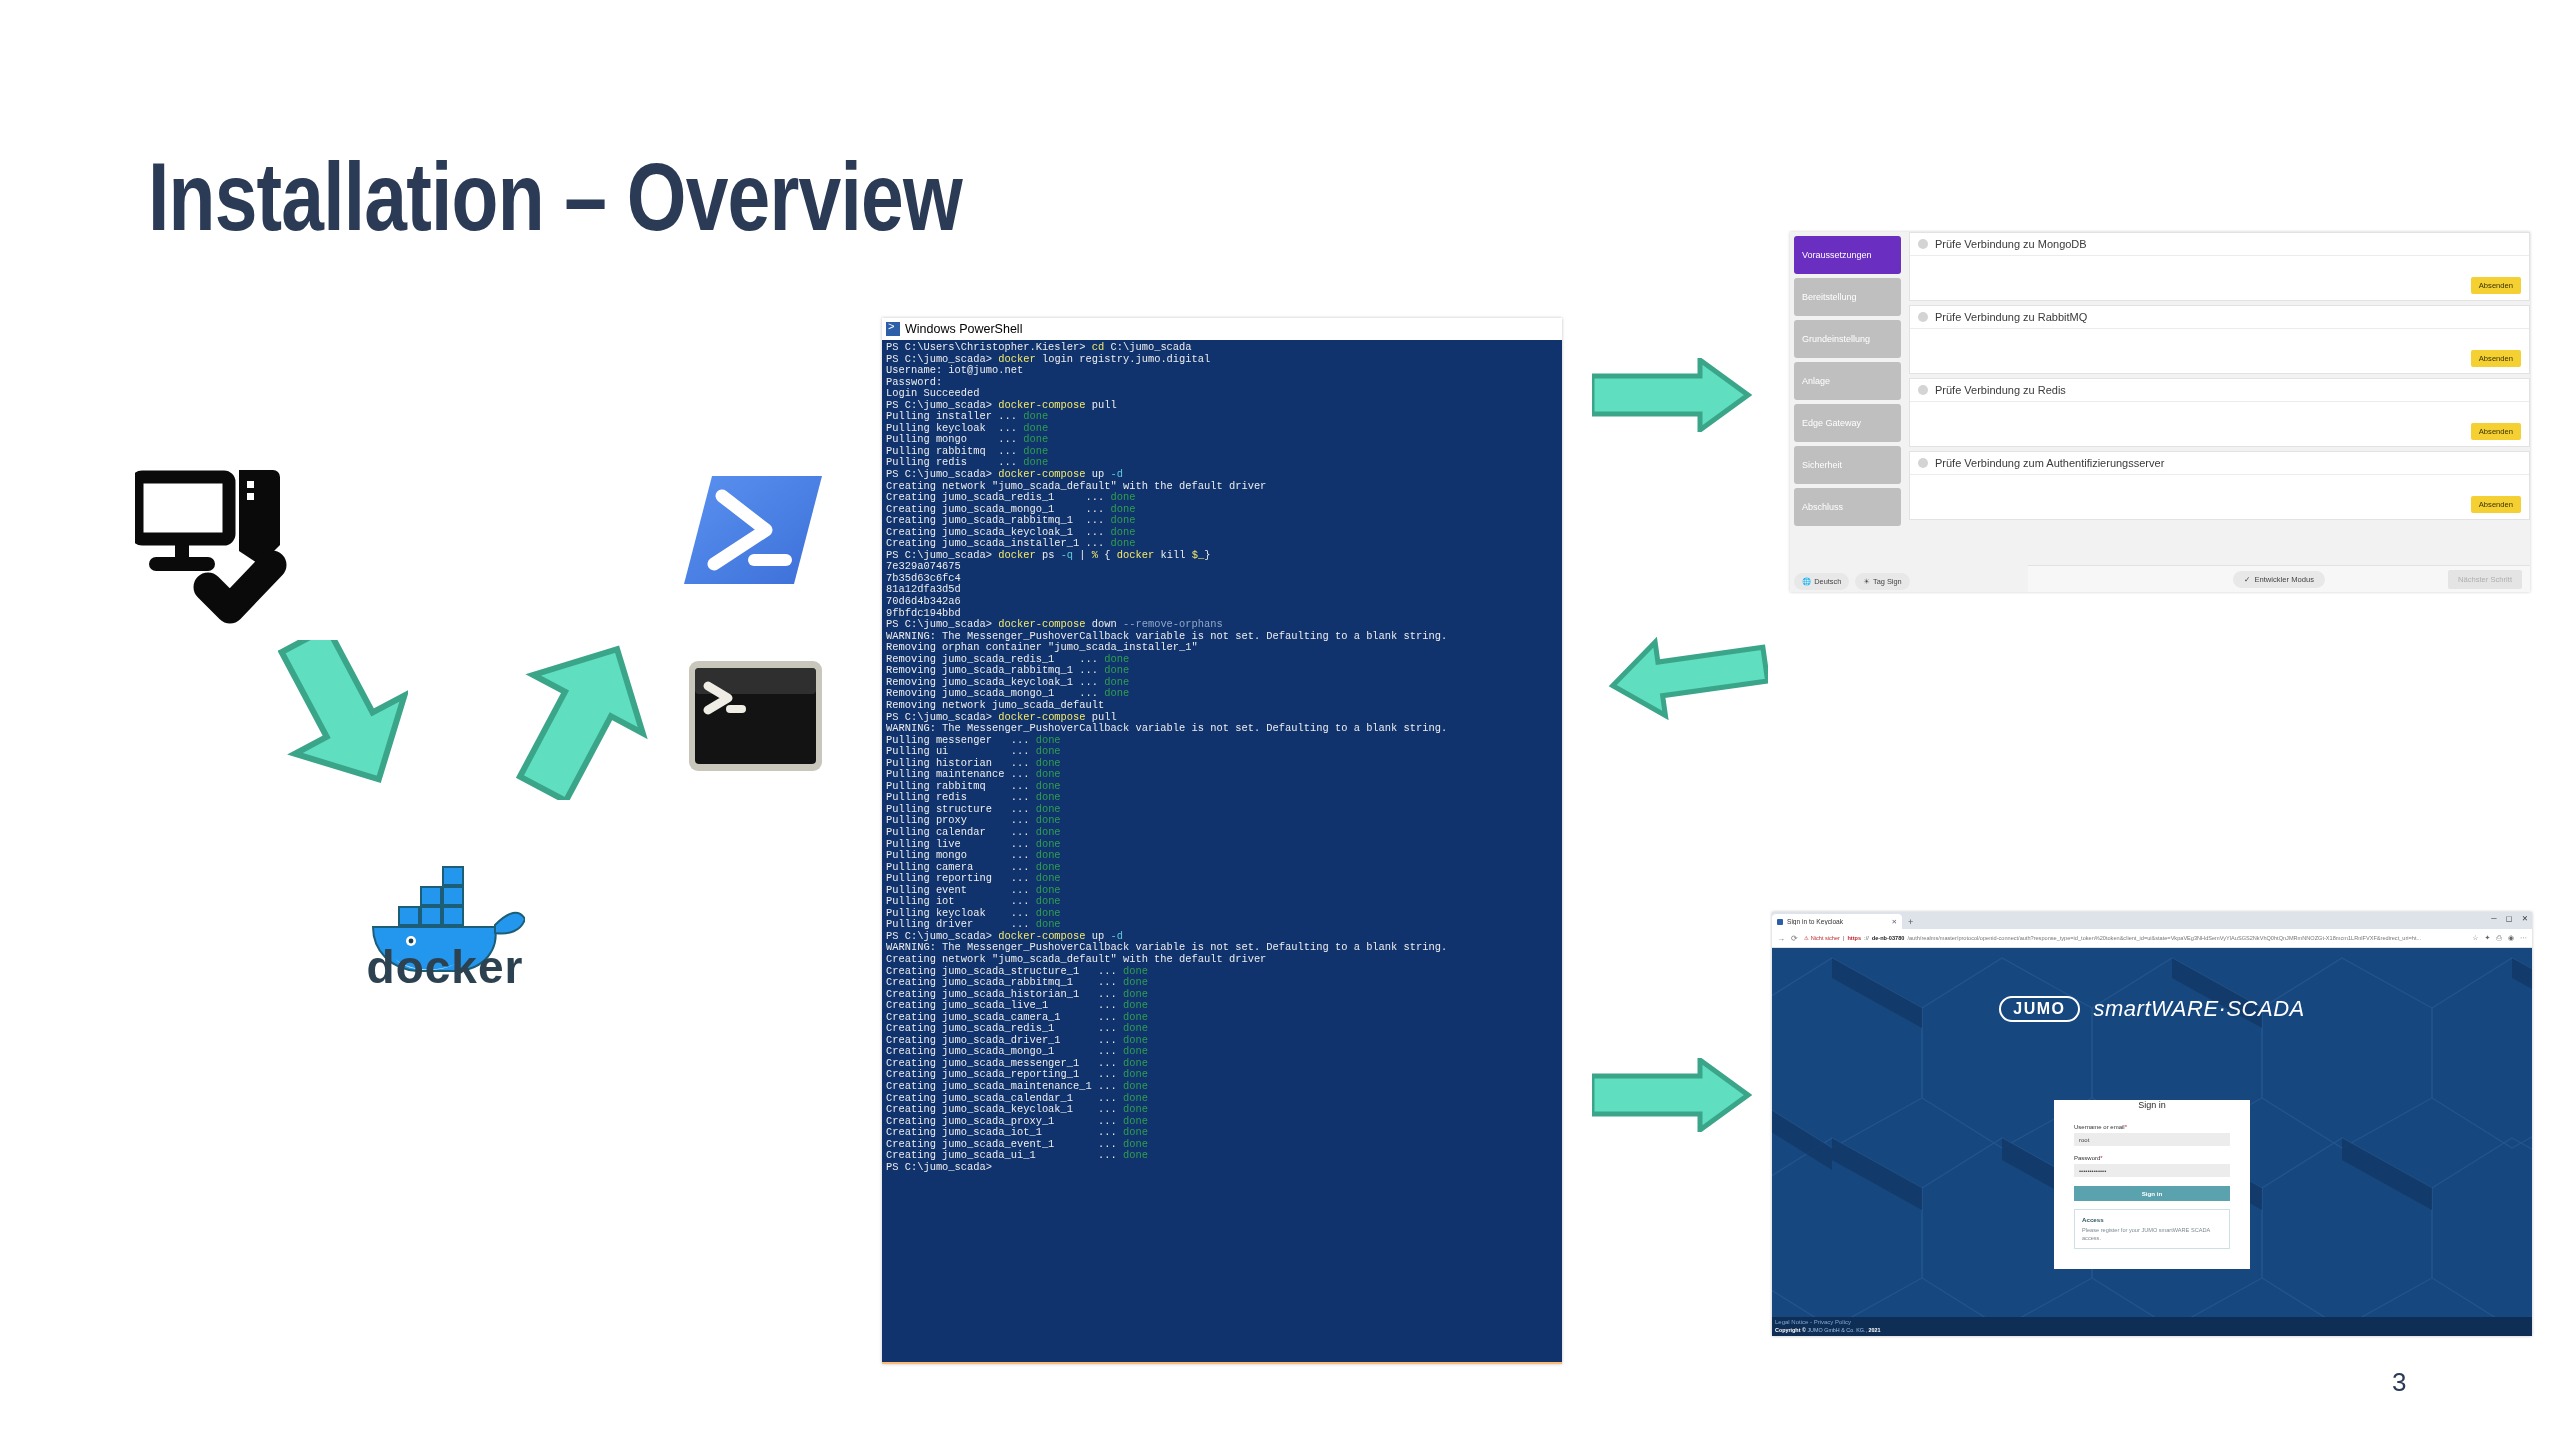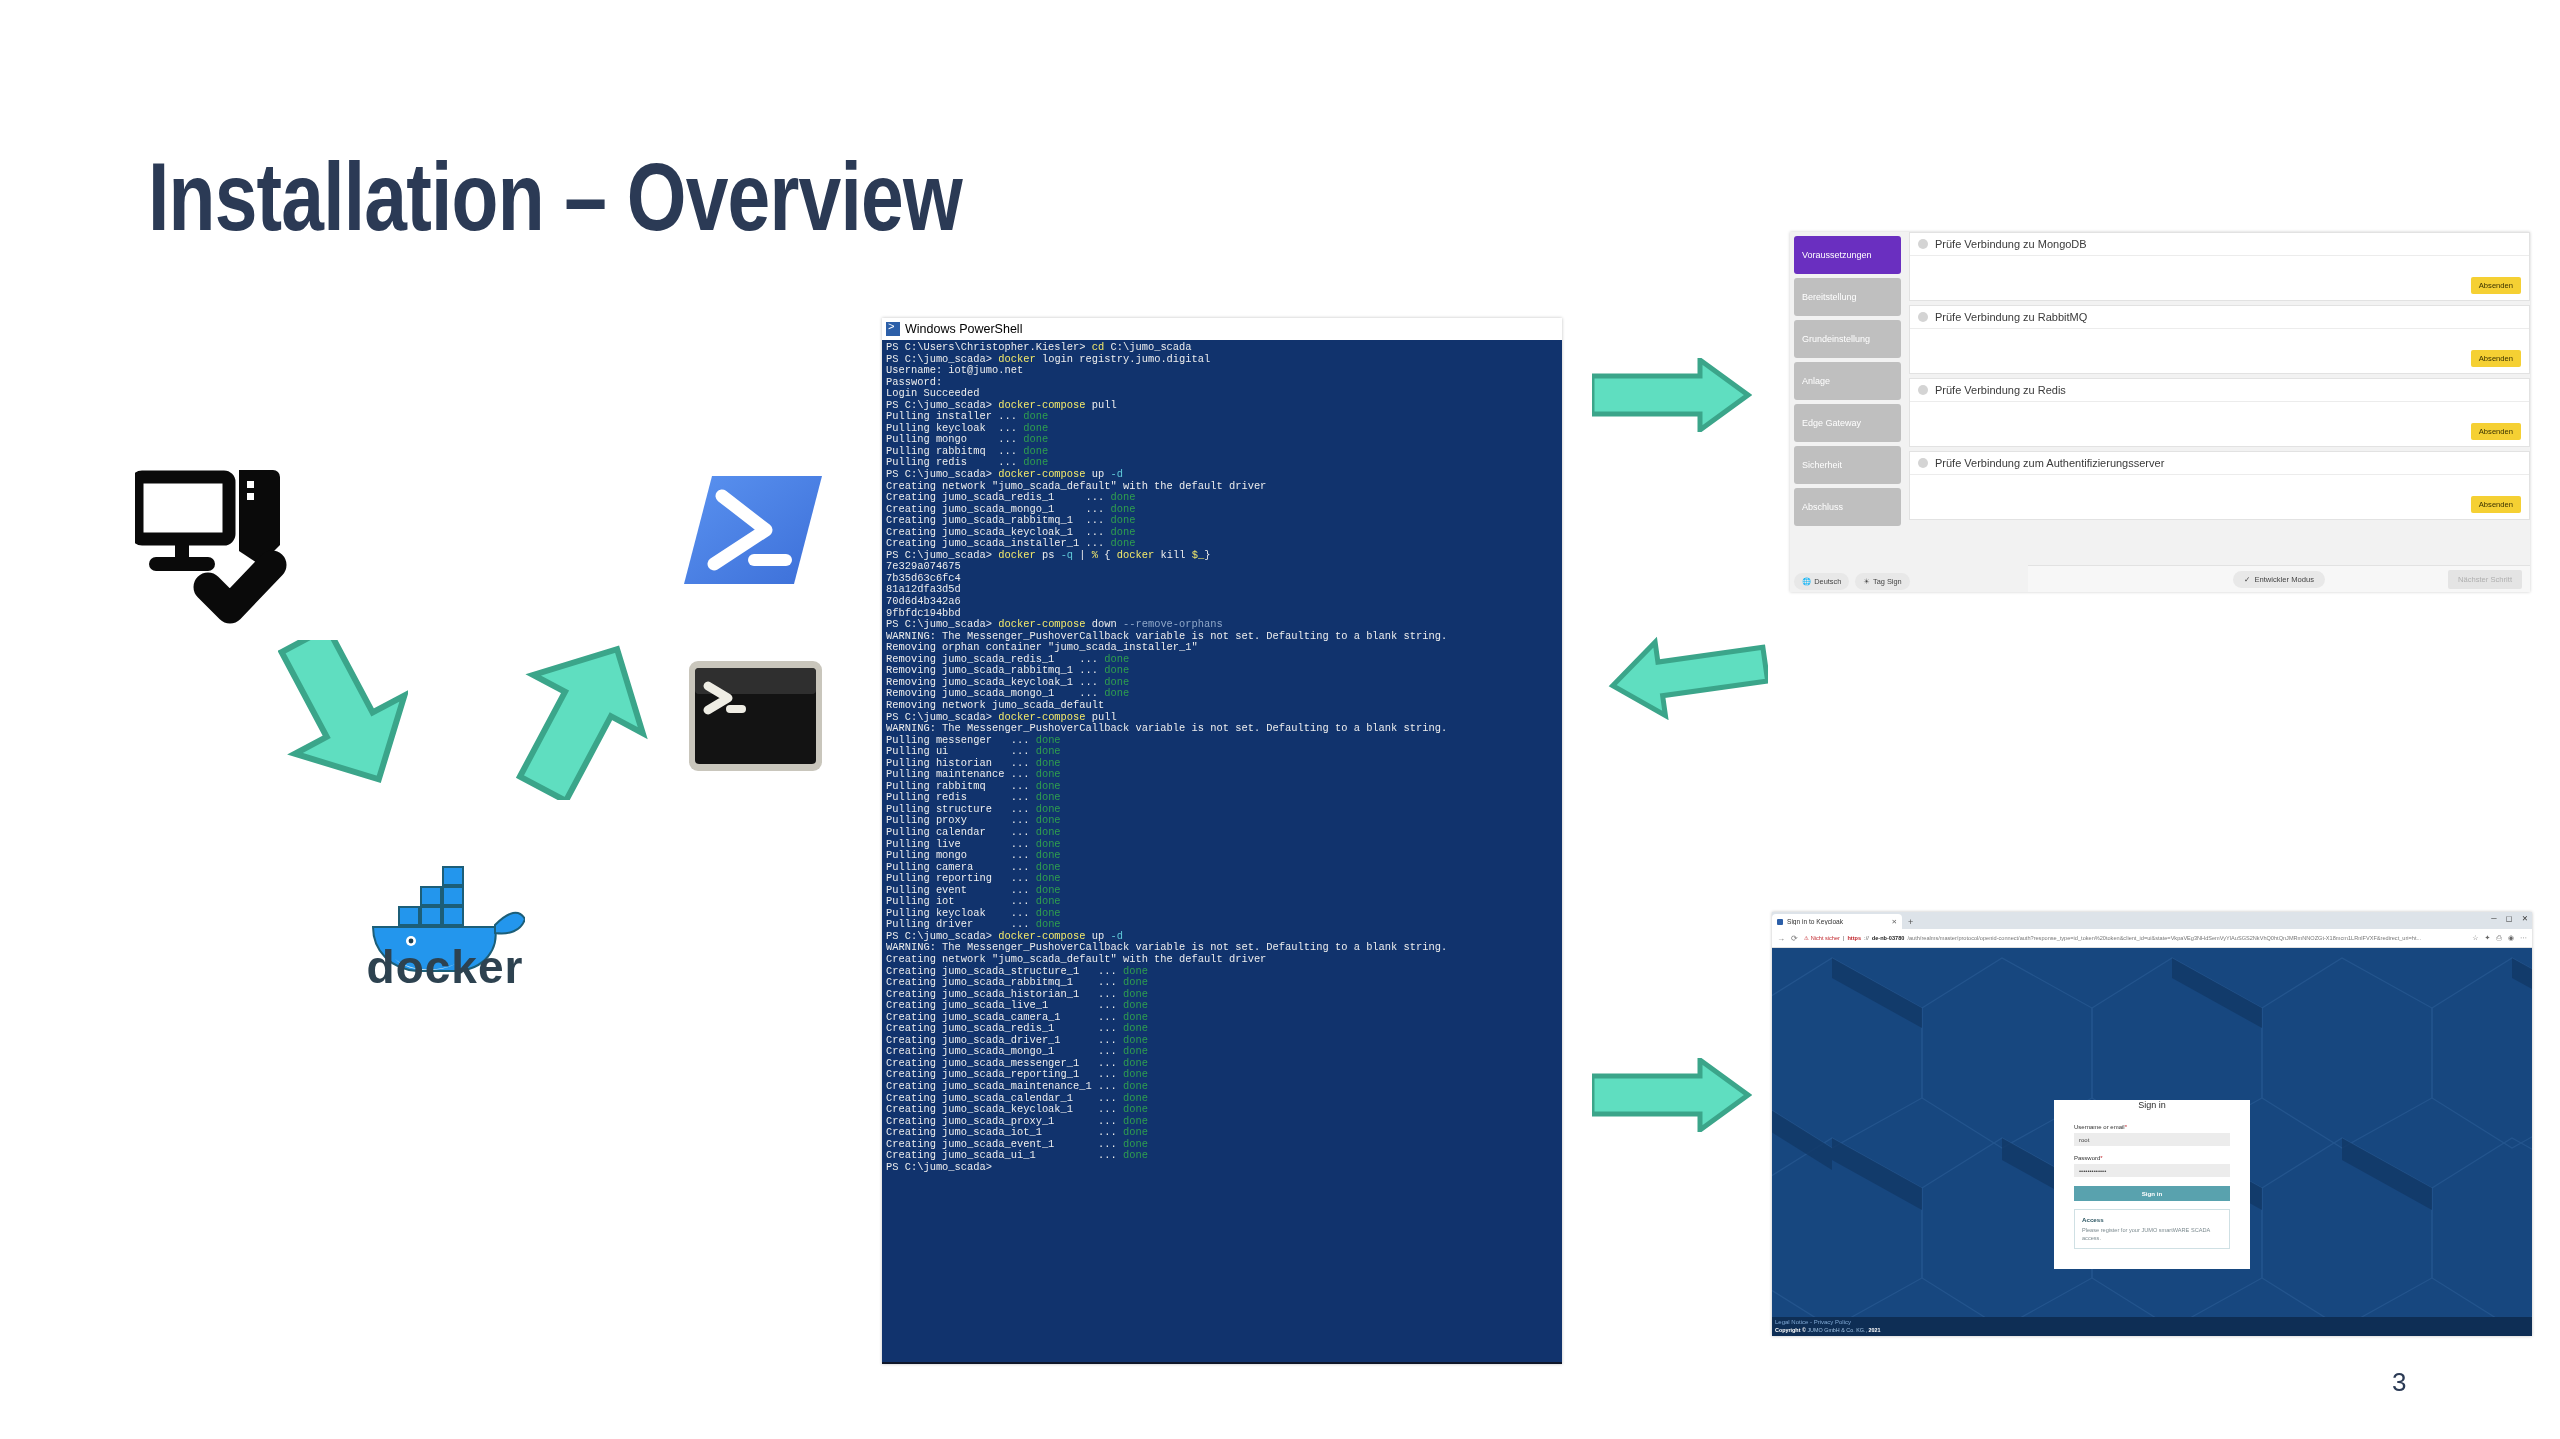--- a/index.html
+++ b/index.html
@@ -25,21 +25,21 @@
   #pc-check-icon{position:absolute;left:135px;top:465px;width:170px;height:165px;}
   #powershell-icon{position:absolute;left:680px;top:470px;width:145px;height:120px;}
   #terminal-icon{position:absolute;left:688px;top:660px;width:135px;height:112px;}
   #docker-logo{position:absolute;left:355px;top:855px;width:170px;height:145px;}
   #docker-word{position:absolute;left:355px;top:940px;width:180px;text-align:center;
     font-size:46px;font-weight:bold;color:#2D4250;letter-spacing:1px;}
 
   
   #terminal-window{
     position:absolute;left:882px;top:318px;width:680px;height:1046px;
-    background:#0f172a;box-shadow:0 0 3px rgba(0,0,0,.25);
+    background:#fdba74;box-shadow:0 0 3px rgba(0,0,0,.25);
   }
   #terminal-titlebar{
     height:22px;display:flex;align-items:center;gap:5px;padding-left:4px;
     background:#ffffff;font-size:12.5px;color:#000;
   }
   #ps-titlebar-icon{width:14px;height:14px;background:#2C5FA8;position:relative;flex:0 0 auto;}
   #ps-titlebar-icon:after{content:">";position:absolute;left:2px;top:-1px;
     color:#fff;font-size:11px;font-family:"Liberation Mono",monospace;}
   #terminal-body{
     background:#11336D;height:1022px;overflow:hidden;
@@ -346,20 +346,24 @@
         <path d="M60 10 L150 60 L150 80 L60 30 Z"></path>
           <path d="M230 190 L320 240 L320 262 L230 212 Z"></path>
         <path d="M400 10 L490 60 L490 80 L400 30 Z"></path>
           <path d="M570 190 L660 240 L660 262 L570 212 Z"></path>
         <path d="M-20 150 L60 200 L60 222 L-20 172 Z"></path>
           <path d="M400 190 L490 240 L490 262 L400 212 Z"></path>
         <path d="M740 10 L830 60 L830 80 L740 30 Z"></path>
           <path d="M60 190 L150 240 L150 262 L60 212 Z"></path>
       </g>
     </svg>
+    <div id="brand-bar">
+      <div id="jumo-badge">JUMO</div>
+      <div id="brand-text">smartWARE·SCADA</div>
+    </div>
     <div id="login-card">
       <div id="signin-heading">Sign in</div>
       <div class="field-label">
         <span>Username or email</span><span class="req-star">*</span>
       </div>
       <div class="field-input">root</div>
       <div class="field-label">
         <span>Password</span><span class="req-star">*</span>
       </div>
       <div class="field-input">•••••••••••••</div>

